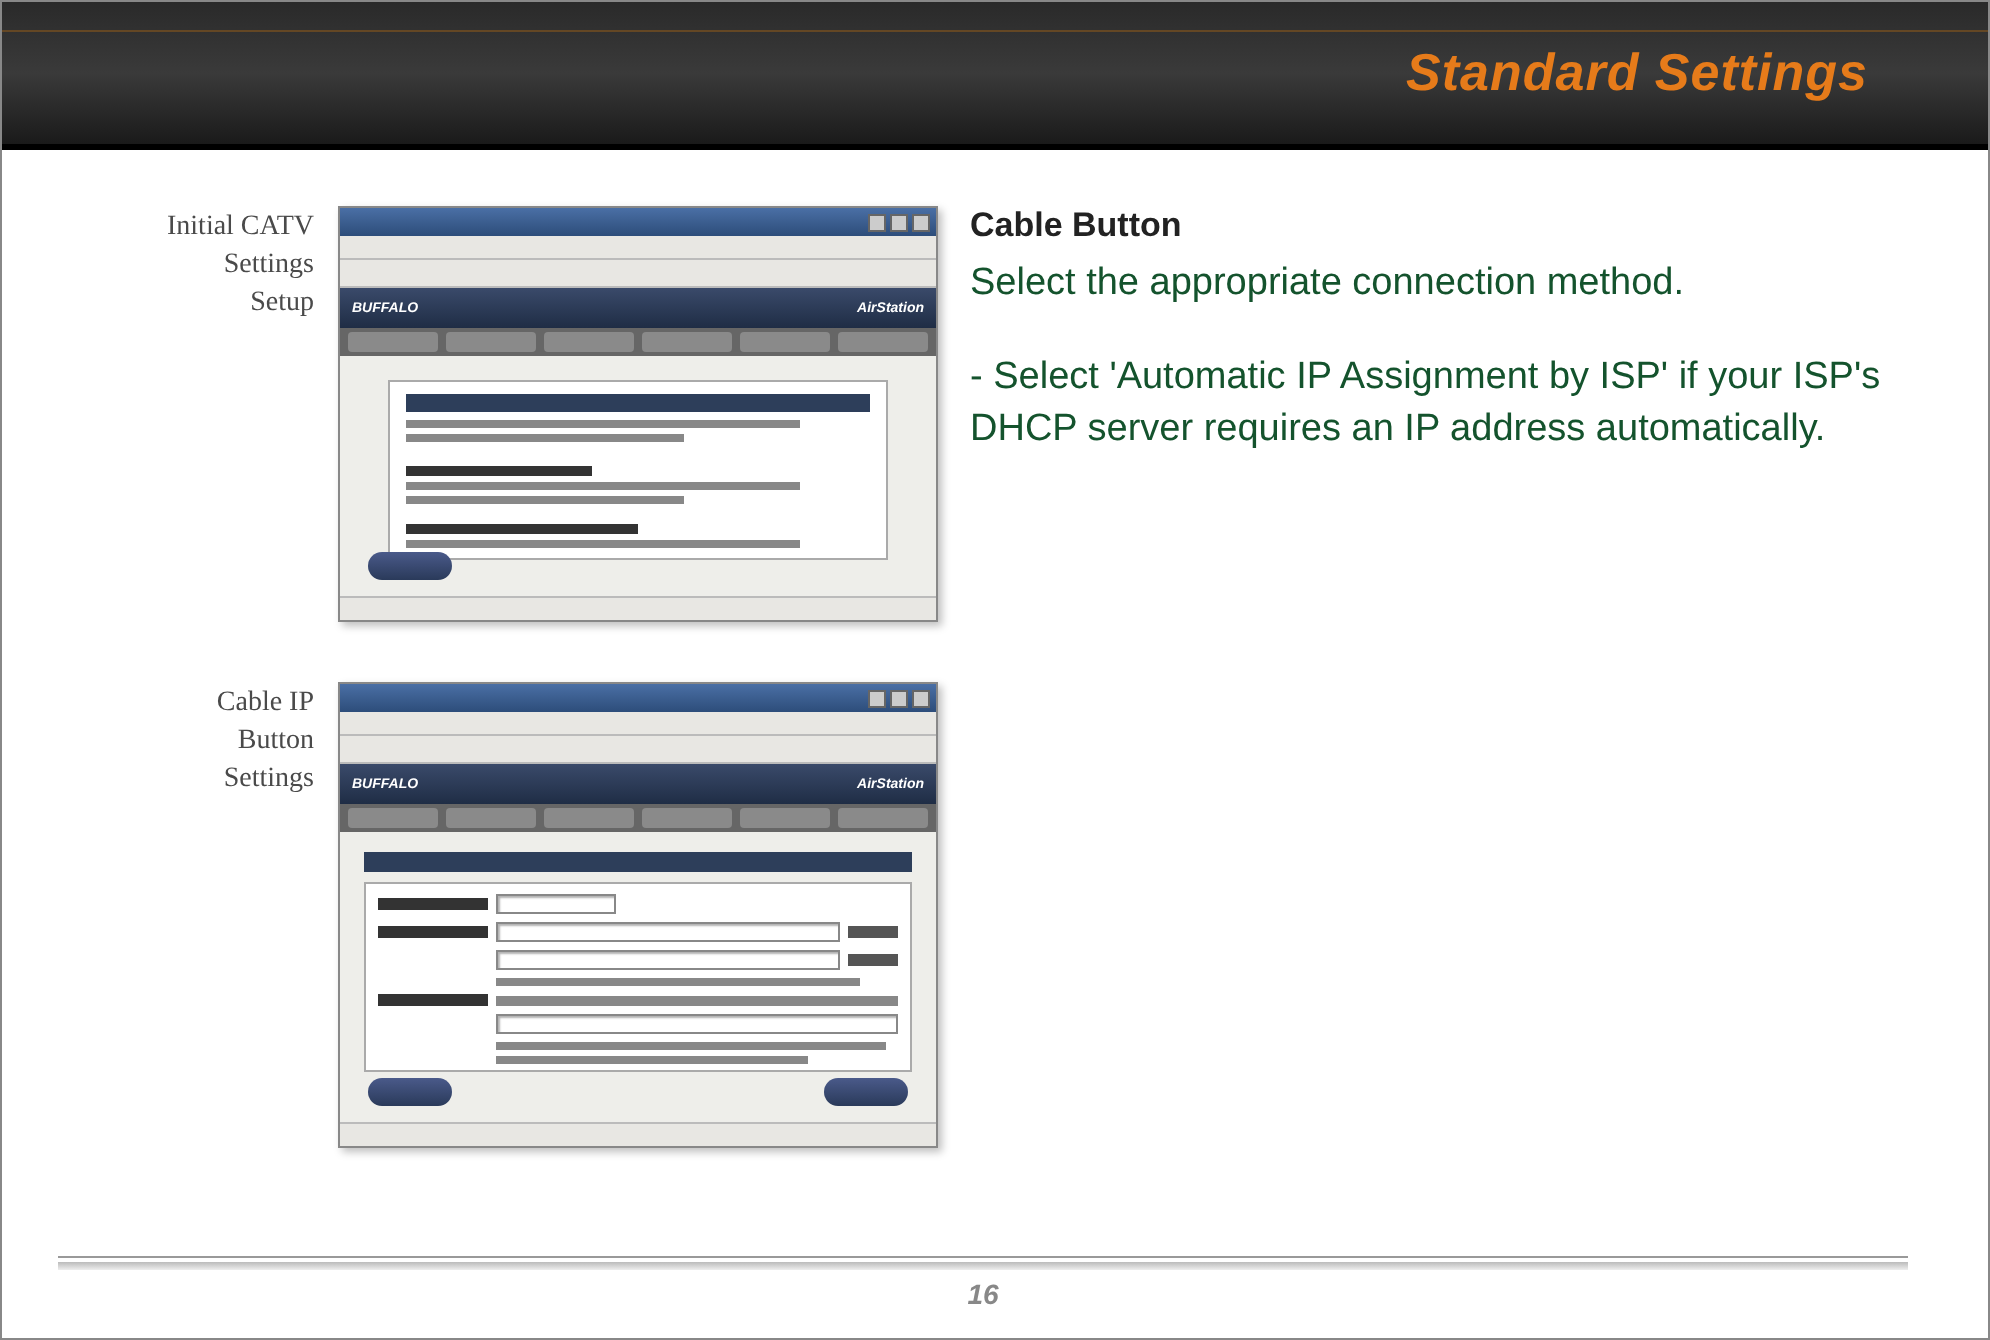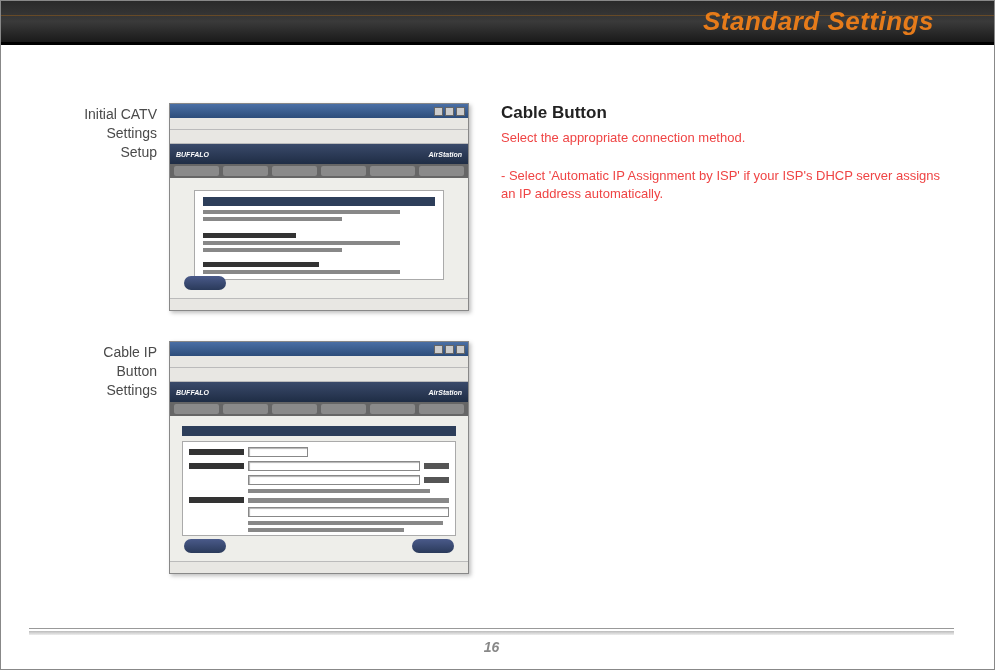--- a/index.html
+++ b/index.html
@@ -6,21 +6,21 @@
   body {
     width: 995px;
     height: 670px;
     background: #fff;
     border: 1px solid #888;
     font-family: Arial, Helvetica, sans-serif;
     position: relative;
     overflow: hidden;
   }
   .header {
-    height: 44px;
+    height: 74px;
     background: linear-gradient(to bottom, #2a2a2a 0%, #3a3a3a 50%, #1a1a1a 100%);
     border-bottom: 3px solid #000;
     display: flex;
     align-items: center;
     justify-content: flex-end;
     padding-right: 60px;
     position: relative;
   }
   .header::before {
     content: "";
@@ -47,27 +47,28 @@
     margin-bottom: 30px;
   }
   .caption-col {
     width: 140px;
     text-align: right;
     padding-right: 12px;
     padding-top: 2px;
     color: #4a4a4a;
     font-size: 14px;
     line-height: 1.35;
+    font-family: Liberation Serif, serif;
   }
   .shot-col {
     width: 300px;
   }
   .text-col {
     flex: 1;
-    padding-left: 32px;
+    padding-left: 16px;
     padding-right: 10px;
   }
   .screenshot {
     width: 300px;
     border: 1px solid #888;
     box-shadow: 2px 2px 4px rgba(0,0,0,0.25);
     background: #fff;
   }
   
   .mock-titlebar {
@@ -147,21 +148,21 @@
     position: absolute; right: 14px; bottom: 8px;
     width: 42px; height: 14px;
     background: linear-gradient(to bottom, #4a5a8a, #2a3a5a);
     border-radius: 7px;
   }
   
   .sec-heading {
     font-size: 17px; font-weight: bold; color: #222; margin-bottom: 6px;
   }
   .sec-text {
-    font-size: 13px; color: #ef4444; line-height: 1.4; margin-bottom: 20px;
+    font-size: 19px; color: #14532d; line-height: 1.4; margin-bottom: 20px;
   }
   
   .footer {
     position: absolute;
     left: 28px; right: 40px; bottom: 14px;
   }
   .hr1 { height: 1px; background: #999; margin-bottom: 2px;}
   .hr2 { height: 4px; background: linear-gradient(to bottom, #bbb, #eee); }
   .page-num {
     text-align: center; margin-top: 4px;
@@ -220,21 +221,21 @@
             <div class="grayline med"></div>
           </div>
           <div class="mock-btn-back"></div>
         </div>
         <div class="mock-status"></div>
       </div>
     </div>
     <div class="text-col">
       <div class="sec-heading">Cable Button</div>
       <div class="sec-text">Select the appropriate connection method.</div>
-      <div class="sec-text">- Select 'Automatic IP Assignment by ISP'  if your ISP's DHCP server assigns an IP address automatically.</div>
+      <div class="sec-text">- Select 'Automatic IP Assignment by ISP'  if your ISP's DHCP server requires an IP address automatically.</div>
     </div>
   </div>
 
   <div class="row">
     <div class="caption-col">
       <div>Cable IP</div>
       <div>Button</div>
       <div>Settings</div>
     </div>
     <div class="shot-col">

